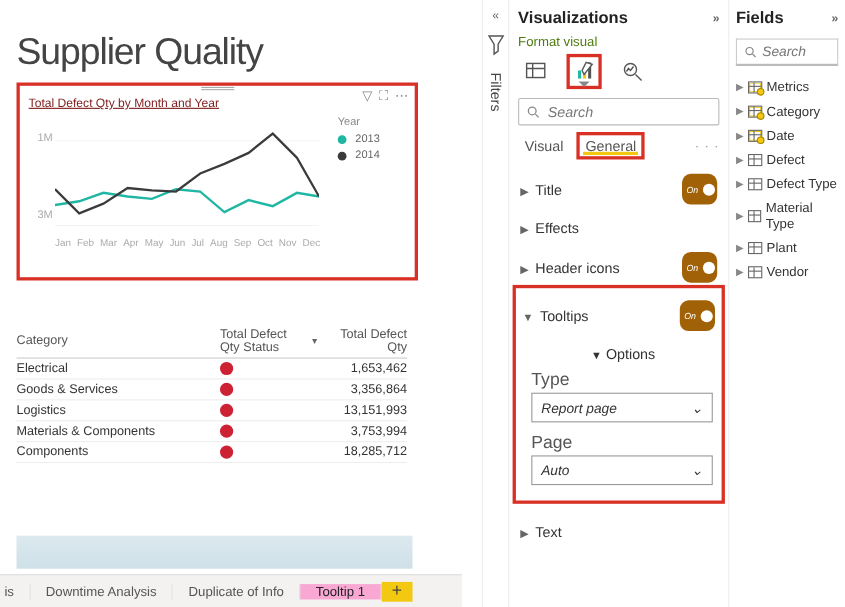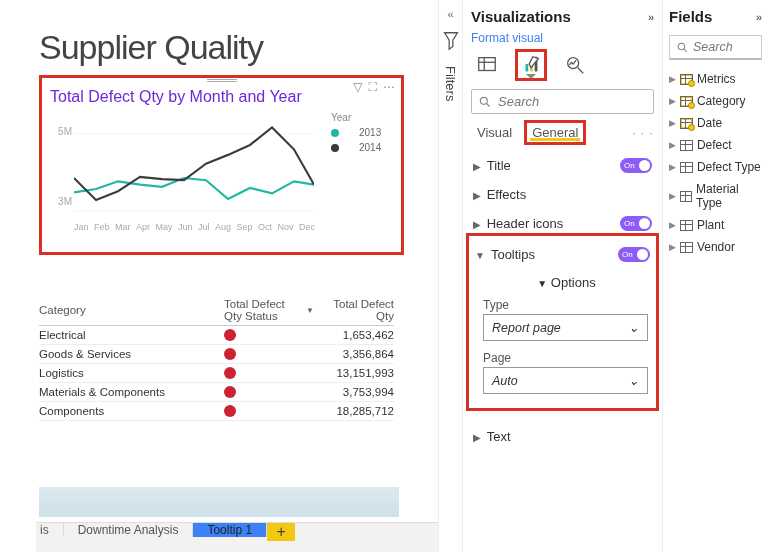--- a/index.html
+++ b/index.html
@@ -1,77 +1,77 @@
 <!DOCTYPE html>
 <html><head>
 <meta charset="utf-8">
 <style>
 * { box-sizing: border-box; margin: 0; padding: 0; font-family: 'Segoe UI', Arial, sans-serif; }
 body { width: 768px; height: 552px; overflow: hidden; background: #fff; display: flex; font-size: 12px; color: #333; position: relative; }
 
-.canvas { flex: 1; position: relative; padding: 10px 15px 0 15px; overflow: hidden; margin-left: 24px; }
+.canvas { flex: 1; position: relative; padding: 10px 15px 0 15px; overflow: hidden; }
 .report-title { font-size: 34px; font-weight: 300; color: #444; letter-spacing: -1px; margin: 18px 0 8px 0; }
 
 .chart-box { border: 3px solid #d93025; padding: 6px 8px 8px 8px; position: relative; width: 365px; height: 180px; }
 .chart-handle { position: absolute; top: 0; left: 50%; transform: translateX(-50%); width: 30px; height: 4px; }
 .chart-handle::before,.chart-handle::after { content:''; display:block; height:1px; background:#aaa; margin:1px 0; }
 .chart-icons { position: absolute; top: 2px; right: 6px; display: flex; gap: 6px; color: #888; font-size: 12px; }
-.chart-title { color: #6d28d9; font-size: 16px; margin: 4px 0 6px 0; }
+.chart-title { color: #7f1d1d; font-size: 11px; margin: 4px 0 6px 0; text-decoration: underline; }
 .chart-area { position: relative; height: 110px; display: flex; }
 .plot { position: relative; flex: 1; }
 .y-labels { position: absolute; left: 0; top: 0; bottom: 0; font-size: 10px; color: #aaa; width: 22px; }
 .y-labels div { position: absolute; right: 0; }
 .x-labels { display: flex; font-size: 9px; color: #aaa; padding-left: 24px; width: 265px; justify-content: space-between; }
 .legend { width: 70px; font-size: 10px; padding-left: 8px; }
 .legend-title { color: #888; margin-bottom: 4px; }
-.legend-item { display: flex; align-items: center; gap: 20px; margin-bottom: 4px; color: #666; }
+.legend-item { display: flex; align-items: center; gap: 8px; margin-bottom: 4px; color: #666; }
 .dot { width: 8px; height: 8px; border-radius: 50%; }
 svg.lines { position: absolute; left: 24px; top: 0; width: 240px; height: 100%; }
 
 .table-box { margin-top: 40px; width: 355px; font-size: 11.5px; }
 .table-row { display: flex; align-items: center; border-bottom: 1px solid #eee; padding: 3px 0; }
 .table-row.header { font-weight: normal; color: #555; border-bottom: 1px solid #ccc; }
 .col1 { flex: 1.4; }
 .col2 { width: 90px; display: flex; align-items: center; gap: 4px; }
 .col3 { width: 80px; text-align: right; }
 .status-dot { width: 12px; height: 12px; border-radius: 50%; background: #c23; }
 .sort-caret { font-size: 8px; color: #666; }
 
 .map-strip { position: absolute; left: 15px; bottom: 35px; width: 360px; height: 30px; background: linear-gradient(#dce9ef,#cfe0e8); overflow: hidden; }
 
-.page-tabs { position: absolute; left: 12px; bottom: 0; height: 30px; display: flex; background: #f3f2f1; align-items: flex-start; width: 420px; border-top: 1px solid #ddd; }
+.page-tabs { position: absolute; left: 0; bottom: 0; height: 30px; display: flex; background: #f3f2f1; align-items: center; width: 420px; border-top: 1px solid #ddd; }
 .page-tab { padding: 0 14px; display: flex; align-items: center; font-size: 12px; border-right: 1px solid #ddd; background: #f3f2f1; color: #555; white-space: nowrap; }
 .page-tab.cut { padding-left: 4px; }
-.page-tab.active { background: #3b82f6; color: #222; }
+.page-tab.active { background: #f9a8d4; color: #222; }
 .add-tab { width: 28px; display: flex; align-items: center; justify-content: center; background: #f2c811; font-size: 16px; color: #444; }
 
 .filters-strip { width: 24px; border-left: 1px solid #eee; position: relative; padding-top: 8px; display: flex; flex-direction: column; align-items: center; gap: 10px; }
 .filters-label { writing-mode: vertical-rl; font-size: 13px; color: #444; margin-top: 4px; }
 
 .viz-panel { width: 200px; border-left: 1px solid #eee; padding: 6px 8px 0 8px; position: relative; }
 .panel-head { display: flex; justify-content: space-between; align-items: center; font-size: 15px; font-weight: 600; color: #222; padding: 2px 0 4px; }
-.sub-label { font-size: 12px; color: #3b82f6; margin: 2px 0 4px 0; }
+.sub-label { font-size: 12px; color: #4d7c0f; margin: 2px 0 4px 0; }
 .mode-icons { display: flex; gap: 16px; align-items: center; padding: 2px 0 6px 2px; }
 .mode-icon { width: 28px; height: 28px; display: flex; align-items: center; justify-content: center; position: relative; }
 .mode-icon.sel { outline: 3px solid #d93025; outline-offset: -1px; }
 .mode-icon.sel::after { content:''; position:absolute; bottom:-5px; left:50%; transform:translateX(-50%); width:0; height:0; border:5px solid transparent; border-top-color:#888; }
 .search-box { border: 1px solid #bbb; border-radius: 2px; display: flex; align-items: center; padding: 4px 6px; gap: 6px; margin: 4px 0 8px 0; font-size: 13px; color: #777; font-style: italic; }
 .vg-tabs { display: flex; align-items: center; gap: 8px; font-size: 13px; margin-bottom: 8px; }
 .vg-tab { padding: 3px 6px; color: #555; }
 .vg-tab.active { outline: 3px solid #d93025; outline-offset: -1px; position: relative; }
 .vg-tab.active::after { content:''; position:absolute; left:4px; right:4px; bottom:2px; height:3px; background:#f2c811; }
 .overflow { margin-left: auto; color: #888; letter-spacing: 1px; font-size: 11px; }
 .fmt-row { display: flex; align-items: center; justify-content: space-between; padding: 7px 2px; font-size: 13px; color: #333; }
 .fmt-row .chev { color: #666; font-size: 10px; margin-right: 6px; }
-.toggle { width: 32px; height: 15px; border-radius: 8px; background: #8b5cf6; position: relative; display: flex; align-items: center; }
+.toggle { width: 32px; height: 28px; border-radius: 8px; background: #a16207; position: relative; display: flex; align-items: center; font-style: italic; }
 .toggle .knob { width: 11px; height: 11px; border-radius: 50%; background: #fff; position: absolute; right: 2px; }
 .toggle .txt { color: #fff; font-size: 8px; position: absolute; left: 4px; }
 .tooltip-block { outline: 3px solid #d93025; outline-offset: 2px; padding: 2px 2px 8px 2px; }
 .opt-sub { padding: 6px 2px 2px 10px; font-size: 13px; text-align: center; }
-.field-label { font-size: 12px; color: #555; padding: 6px 0 2px 10px; }
+.field-label { font-size: 16px; color: #555; padding: 6px 0 2px 10px; }
 .combo { margin: 0 4px 4px 10px; border: 1px solid #999; padding: 5px 8px; display: flex; justify-content: space-between; align-items: center; font-size: 12.5px; font-style: italic; }
 
 .fields-panel { width: 106px; border-left: 1px solid #eee; padding: 6px 6px 0 6px; }
 .fields-search { border: 1px solid #ccc; border-bottom: 2px solid #bbb; padding: 4px 6px; display: flex; align-items: center; gap: 4px; font-size: 12.5px; color: #777; font-style: italic; margin: 6px 0 8px 0; }
 .field-item { display: flex; align-items: center; gap: 4px; padding: 4px 0; font-size: 12px; color: #333; }
 .field-chev { color: #888; font-size: 9px; }
 .tbl-icon { display:inline-block; width: 13px; height: 11px; border: 1px solid #666; position: relative; }
 .tbl-icon::before { content:''; position:absolute; left:0; right:0; top:3px; height:1px; background:#666; }
 .tbl-icon::after { content:''; position:absolute; top:0; bottom:0; left:4px; width:1px; background:#666; }
 .tbl-icon.highlight { box-shadow: 0 0 0 1px #f2c811 inset; }
@@ -89,21 +89,21 @@
     <div class="chart-handle"></div>
     <div class="chart-icons">
       <span>▽</span>
       <span>⛶</span>
       <span>⋯</span>
     </div>
     <div class="chart-title">Total Defect Qty by Month and Year</div>
     <div class="chart-area">
       <div class="plot">
         <div class="y-labels">
-          <div style="top:14px">5M</div>
+          <div style="top:14px">1M</div>
           <div style="top:84px">3M</div>
         </div>
         <svg class="lines" viewBox="0 0 240 100" preserveAspectRatio="none">
           <line x1="0" y1="20" x2="240" y2="20" stroke="#eee" stroke-width="0.6"></line>
           <line x1="0" y1="90" x2="240" y2="90" stroke="#eee" stroke-width="0.6"></line>
           <polyline fill="none" stroke="#1fb6a3" stroke-width="2" points="0,73 22,70 44,63 66,66 88,68 110,60 132,62 154,79 176,69 198,74 220,63 240,66"></polyline>
           <polyline fill="none" stroke="#3b3b3b" stroke-width="2" points="0,60 22,80 44,72 66,59 88,61 110,62 132,47 154,39 176,30 198,14 220,34 240,66"></polyline>
         </svg>
       </div>
       <div class="legend">
@@ -178,20 +178,21 @@
         </div>
         <div class="col3">18,285,712</div>
       </div>
   </div>
 
   <div class="map-strip"></div>
 
   <div class="page-tabs">
     <div class="page-tab cut">is</div>
     <div class="page-tab">Downtime Analysis</div>
+    <div class="page-tab">Duplicate of Info</div>
     <div class="page-tab active">Tooltip 1</div>
     <div class="add-tab">+</div>
   </div>
 </div>
 
 <div class="filters-strip">
   <span style="font-size:11px;color:#666">«</span>
   <svg class="ico" viewBox="0 0 24 24">
       <path d="M5 3h14l-5 8v7l-4 3v-10z"></path>
     </svg>

